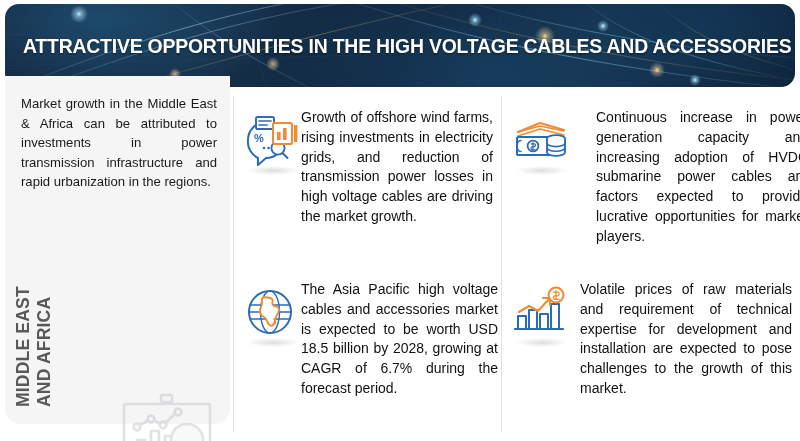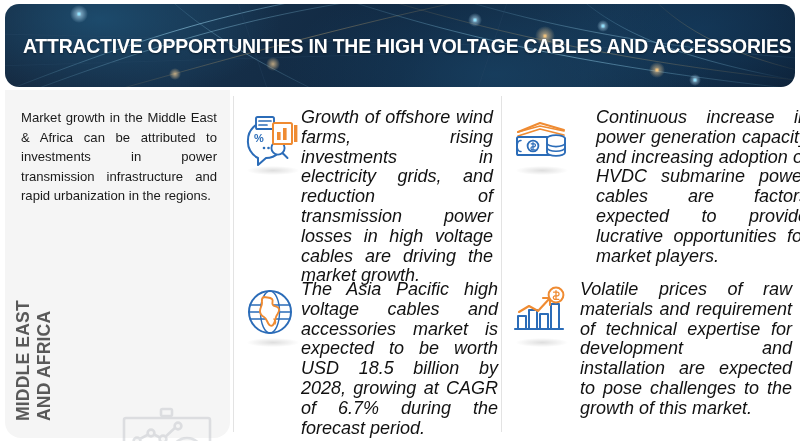--- a/index.html
+++ b/index.html
@@ -35,21 +35,21 @@
     letter-spacing:-0.2px;
     transform:scaleX(.945);
     transform-origin:left center;
     white-space:nowrap;
     text-shadow:0 1px 2px rgba(0,0,0,.45);
     font-family:"Liberation Sans Narrow","Liberation Sans","DejaVu Sans Condensed",sans-serif;
   }
 
   
   .left-panel{
-    position:absolute;left:5px;top:90px;width:225px;height:348px;
+    position:absolute;left:5px;top:76px;width:225px;height:348px;
     background:#f5f5f5;
     border-radius:0 0 16px 16px;
   }
   .left-text{
     position:absolute;left:16px;top:18px;width:196px;
     font-size:13.1px;line-height:19.6px;color:#1a1a1a;
     text-align:justify;text-justify:inter-word;
   }
   .region-label{
     position:absolute;left:-46px;top:235px;width:150px;
@@ -78,22 +78,22 @@
     position:absolute;left:0;top:0;width:58px;height:58px;
   }
   .block .icon-wrap svg{display:block;}
   .block .shadow{
     position:absolute;left:4px;top:54px;width:52px;height:9px;
     border-radius:50%;
     background:radial-gradient(ellipse at center, rgba(0,0,0,.13) 0%, rgba(0,0,0,0) 72%);
   }
   .block .btext{
     position:absolute;top:-4px;
-    font-size:18px;line-height:19.8px;color:#111111;
-    text-align:justify;text-justify:inter-word;font-style:italic;
+    font-size:14px;line-height:19.8px;color:#111111;
+    text-align:justify;text-justify:inter-word;
   }
 
   .b1{left:243px;top:112px;width:250px;}
   .b1 .btext{left:58px;width:192px;}
 
   .b2{left:512px;top:112px;width:280px;}
   .b2 .btext{left:84px;width:212px;}
 
   .b3{left:243px;top:284px;width:255px;}
   .b3 .btext{left:58px;width:197px;}

